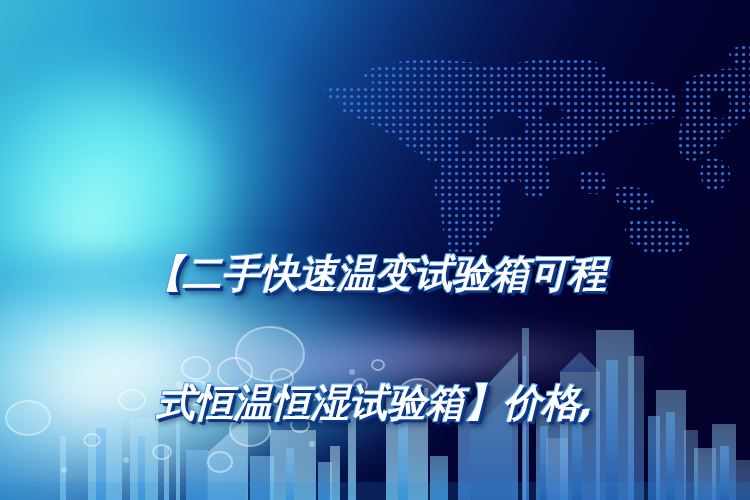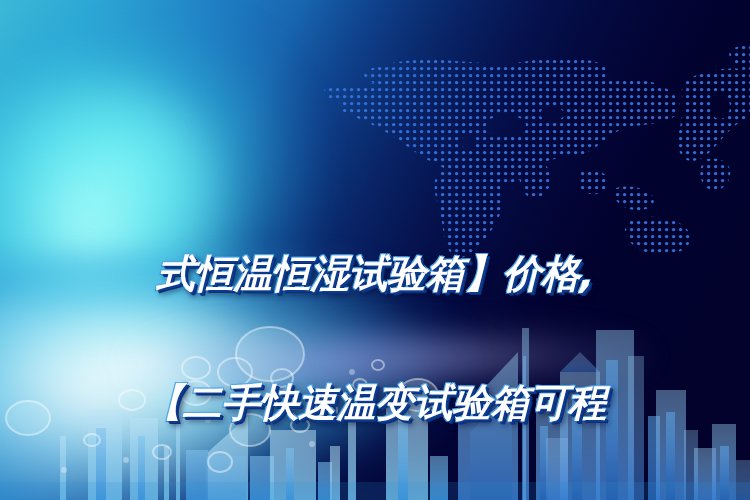--- a/index.html
+++ b/index.html
@@ -344,19 +344,19 @@
         <circle cx="352" cy="372" r="3"></circle>
         <circle cx="312" cy="444" r="3"></circle>
         <circle cx="126" cy="460" r="3"></circle>
         <circle cx="64" cy="470" r="3"></circle>
         <circle cx="400" cy="420" r="2.5"></circle>
       </g>
     </svg>
   </div>
 
   <div class="title-block">
+    <span class="tline">【二手快速温变试验箱可程</span>
     <span class="tline">式恒温恒湿试验箱】价格,</span>
-    <span class="tline">【二手快速温变试验箱可程</span>
     
     
   </div>
 
 </div>
 
 </body></html>

